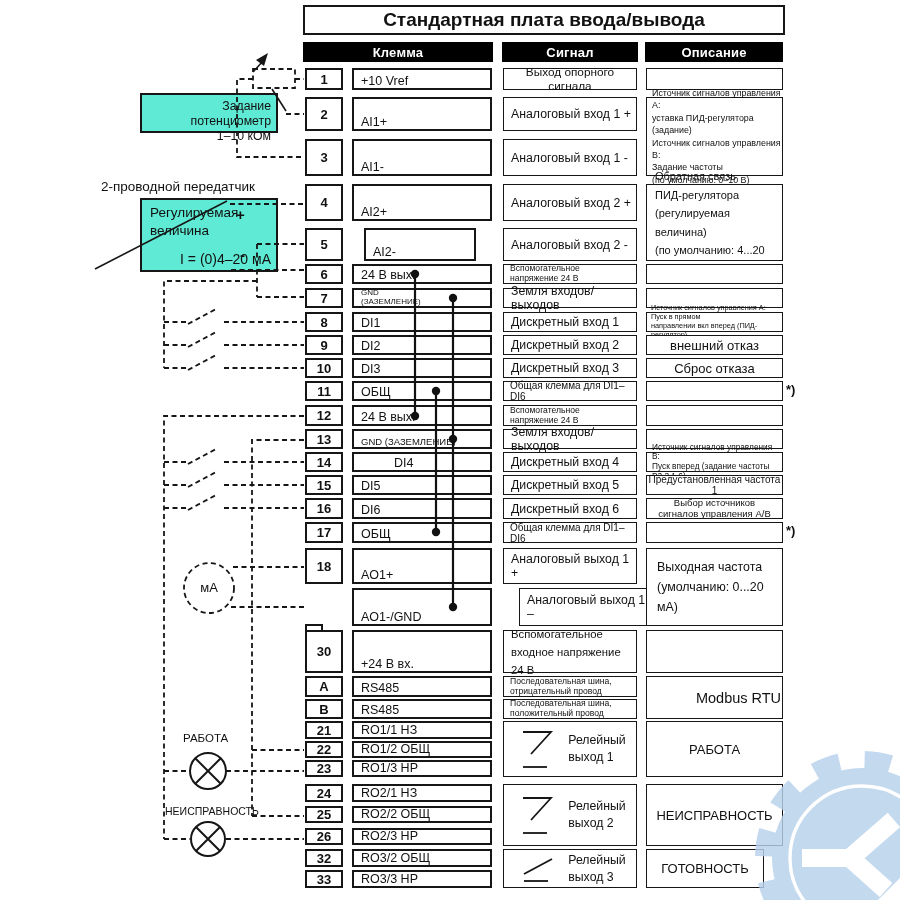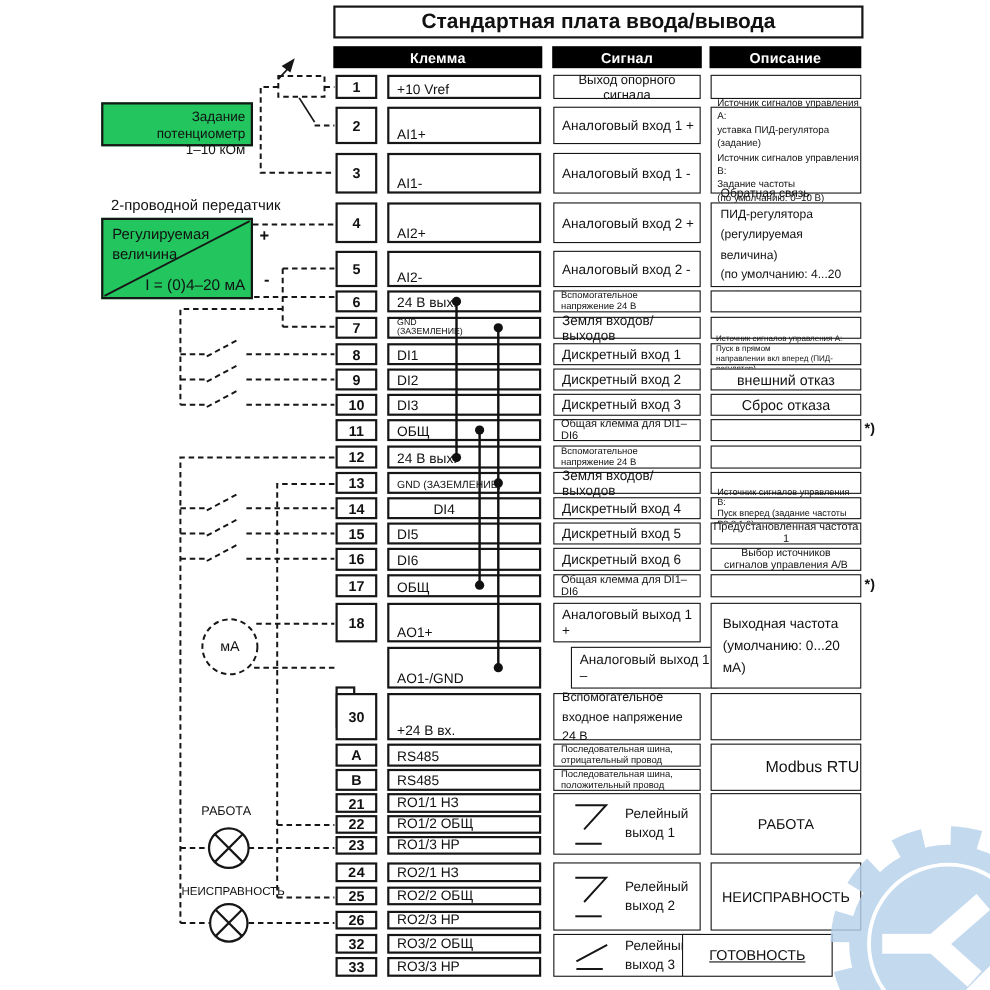--- a/index.html
+++ b/index.html
@@ -30,21 +30,21 @@
   .d-sm-c{font-size:10px;align-items:center;text-align:center;}
   .d-sm-c2{font-size:9.5px;line-height:10.6px;align-items:center;text-align:center;}
   .d-left{font-size:12.4px;line-height:20px;padding-left:10px;}
   .d-big{font-size:14.5px;align-items:center;text-align:center;padding-left:48px;}
   .relaycell{flex-direction:row;align-items:center;}
   .relsvg{margin-left:6px;flex:none;}
   .relsvg path{stroke:#161616;stroke-width:1.8;fill:none;}
   .reltxt{font-size:12.3px;line-height:17px;margin-left:8px;}
   .star{position:absolute;font-size:13px;font-weight:600;}
   
-  .graybox{position:absolute;box-sizing:border-box;background:#22c55e;border:2px solid #161616;}
+  .graybox{position:absolute;box-sizing:border-box;background:#5eead4;border:2px solid #161616;margin-left:48px;}
   .potlabel{text-align:right;padding:4px 5px 0 2px;font-size:12.3px;line-height:15px;}
   .lamp-label{position:absolute;font-size:11.5px;}
   .small-label{position:absolute;font-size:13.5px;text-align:right;}
   .pm{position:absolute;font-size:15px;font-weight:600;}
   .ma{position:absolute;width:30px;text-align:center;font-size:13px;}
   .tx1{position:absolute;left:8px;top:5px;font-size:13.5px;}
   .tx2{position:absolute;left:8px;top:23px;font-size:13.5px;}
   .tx3{position:absolute;right:5px;bottom:3px;font-size:14px;}
 </style>
 </head>
@@ -140,21 +140,21 @@
     </div>
     <div class="box num" style="left: 305px; top: 139px; width: 38px; height: 37px;">3</div>
     <div class="box term " style="left: 352px; top: 139px; width: 140px; height: 37px;">
       <div>AI1-</div>
     </div>
     <div class="box num" style="left: 305px; top: 184px; width: 38px; height: 37px;">4</div>
     <div class="box term " style="left: 352px; top: 184px; width: 140px; height: 37px;">
       <div>AI2+</div>
     </div>
     <div class="box num" style="left: 305px; top: 228px; width: 38px; height: 33px;">5</div>
-    <div class="box term " style="left: 352px; top: 228px; width: 140px; height: 33px;">
+    <div class="box term " style="left: 364px; top: 228px; width: 112px; height: 33px;">
       <div>AI2-</div>
     </div>
     <div class="box num" style="left: 305px; top: 264px; width: 38px; height: 20px;">6</div>
     <div class="box term " style="left: 352px; top: 264px; width: 140px; height: 20px;">
       <div>24 В вых.</div>
     </div>
     <div class="box num" style="left: 305px; top: 288px; width: 38px; height: 20px;">7</div>
     <div class="box term t-tiny" style="left: 352px; top: 288px; width: 140px; height: 20px;">
       <div>GND</div>
       <div>(ЗАЗЕМЛЕНИЕ)</div>
@@ -224,21 +224,21 @@
       <div>RO1/1 НЗ</div>
     </div>
     <div class="box num" style="left: 305px; top: 741px; width: 38px; height: 17px;">22</div>
     <div class="box term " style="left: 352px; top: 741px; width: 140px; height: 17px;">
       <div>RO1/2 ОБЩ</div>
     </div>
     <div class="box num" style="left: 305px; top: 760px; width: 38px; height: 17px;">23</div>
     <div class="box term " style="left: 352px; top: 760px; width: 140px; height: 17px;">
       <div>RO1/3 НР</div>
     </div>
-    <div class="box num" style="left: 305px; top: 784px; width: 38px; height: 18px; font-family: Liberation Mono, monospace;">24</div>
+    <div class="box num" style="left: 305px; top: 784px; width: 38px; height: 18px;">24</div>
     <div class="box term " style="left: 352px; top: 784px; width: 140px; height: 18px;">
       <div>RO2/1 НЗ</div>
     </div>
     <div class="box num" style="left: 305px; top: 806px; width: 38px; height: 17px;">25</div>
     <div class="box term " style="left: 352px; top: 806px; width: 140px; height: 17px;">
       <div>RO2/2 ОБЩ</div>
     </div>
     <div class="box num" style="left: 305px; top: 828px; width: 38px; height: 17px;">26</div>
     <div class="box term " style="left: 352px; top: 828px; width: 140px; height: 17px;">
       <div>RO2/3 НР</div>
@@ -403,21 +403,21 @@
     <div class="box desc " style="left: 646px; top: 630px; width: 137px; height: 43px;"></div>
     <div class="box desc d-big" style="left: 646px; top: 676px; width: 137px; height: 43px;">
       <div>Modbus RTU</div>
     </div>
     <div class="box desc d-mid" style="left: 646px; top: 721px; width: 137px; height: 56px;">
       <div>РАБОТА</div>
     </div>
     <div class="box desc d-mid" style="left: 646px; top: 784px; width: 137px; height: 62px;">
       <div>НЕИСПРАВНОСТЬ</div>
     </div>
-    <div class="box desc d-mid" style="left: 620px; top: 849px; width: 137px; height: 39px; text-decoration: underline;">
+    <div class="box desc d-mid" style="left: 646px; top: 849px; width: 118px; height: 39px;">
       <div>ГОТОВНОСТЬ</div>
     </div>
     <svg class="layer" width="900" height="900" viewBox="0 0 900 900" style="z-index:5;">
     <g stroke="#111" stroke-width="2.2">
       <path d="M415 274 V416"></path>
       <path d="M453 298 V607"></path>
       <path d="M436 391 V532"></path>
     </g>
     <g fill="#111">
       <circle cx="415" cy="274" r="4.2"></circle>

